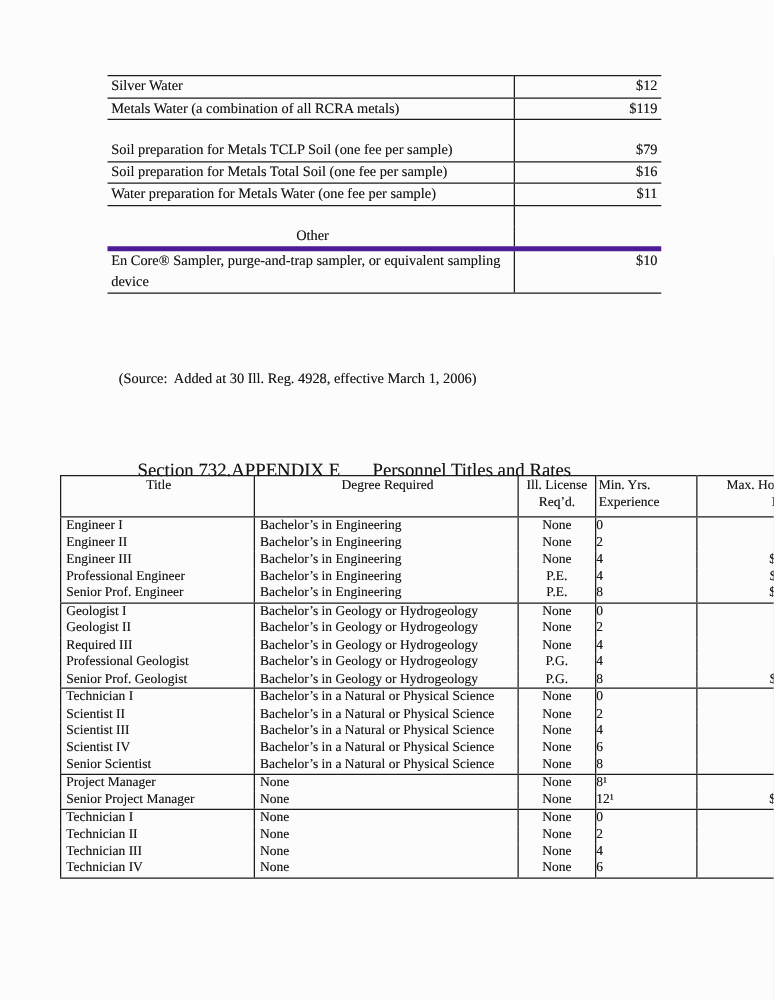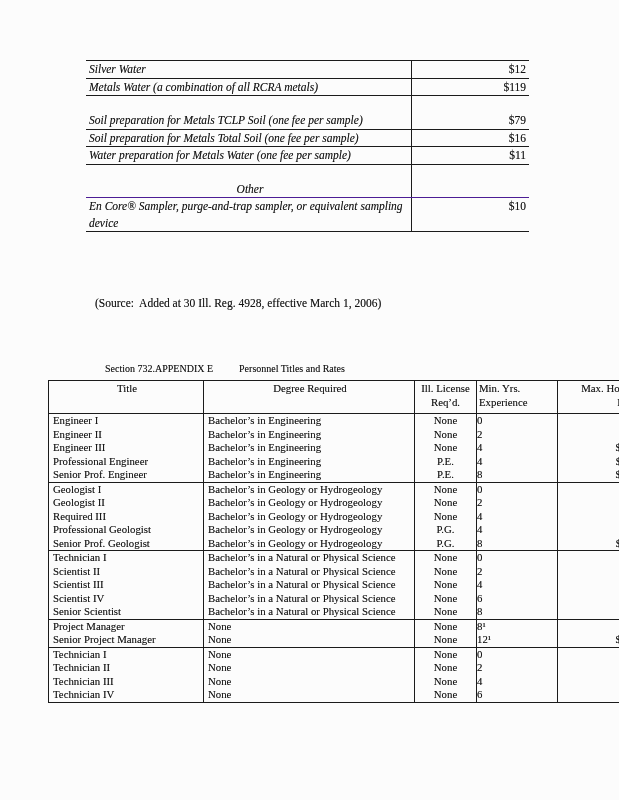--- a/index.html
+++ b/index.html
@@ -11,30 +11,30 @@
     color:#141414;
     text-shadow:0 0 0.5px rgba(20,20,20,.45);
     overflow:hidden;
   }
   table{border-collapse:collapse;table-layout:fixed;}
   td,th{padding:0;vertical-align:top;}
 
   
   .fee-table-wrap{position:absolute;top:60px;left:86px;}
   .fee-table{width:436px;font-size:11.5px;line-height:16.5px;border-top:1px solid #1b1b1b;}
-  .fee-table td.lbl{width:322px;padding-left:3px;font-style:italic;}
+  .fee-table td.lbl{width:322px;padding-left:3px;}
   .fee-table td.fee{width:114px;text-align:right;padding-right:3px;border-left:1px solid #1b1b1b;}
   .fee-table tr.item td{border-bottom:1px solid #1b1b1b;}
   .fee-table tr.spacer td{height:16px;border-bottom:none;}
-  .fee-table tr.section td{border-bottom:1px solid #4c1d95;}
+  .fee-table tr.section td{border-bottom:4px solid #4c1d95;}
   .fee-table td.center{text-align:center;}
 
   
   .source{position:absolute;top:297px;left:95px;font-size:11.5px;white-space:pre;}
-  .appendix-heading{position:absolute;top:352px;left:95px;font-size:10px;white-space:pre;}
+  .appendix-heading{position:absolute;top:352px;left:95px;font-size:15px;white-space:pre;}
   .appendix-heading .sect{margin-right:26px;}
 
   
   .personnel-wrap{position:absolute;top:380px;left:48px;}
   .personnel{width:562px;font-size:10.8px;line-height:13.5px;border:1px solid #1b1b1b;}
   .personnel th{
     font-weight:normal;text-align:center;vertical-align:top;
     border-left:1px solid #1b1b1b;border-bottom:1px solid #1b1b1b;
     padding:1px 2px 4px 2px;
     border-radius:15px;

